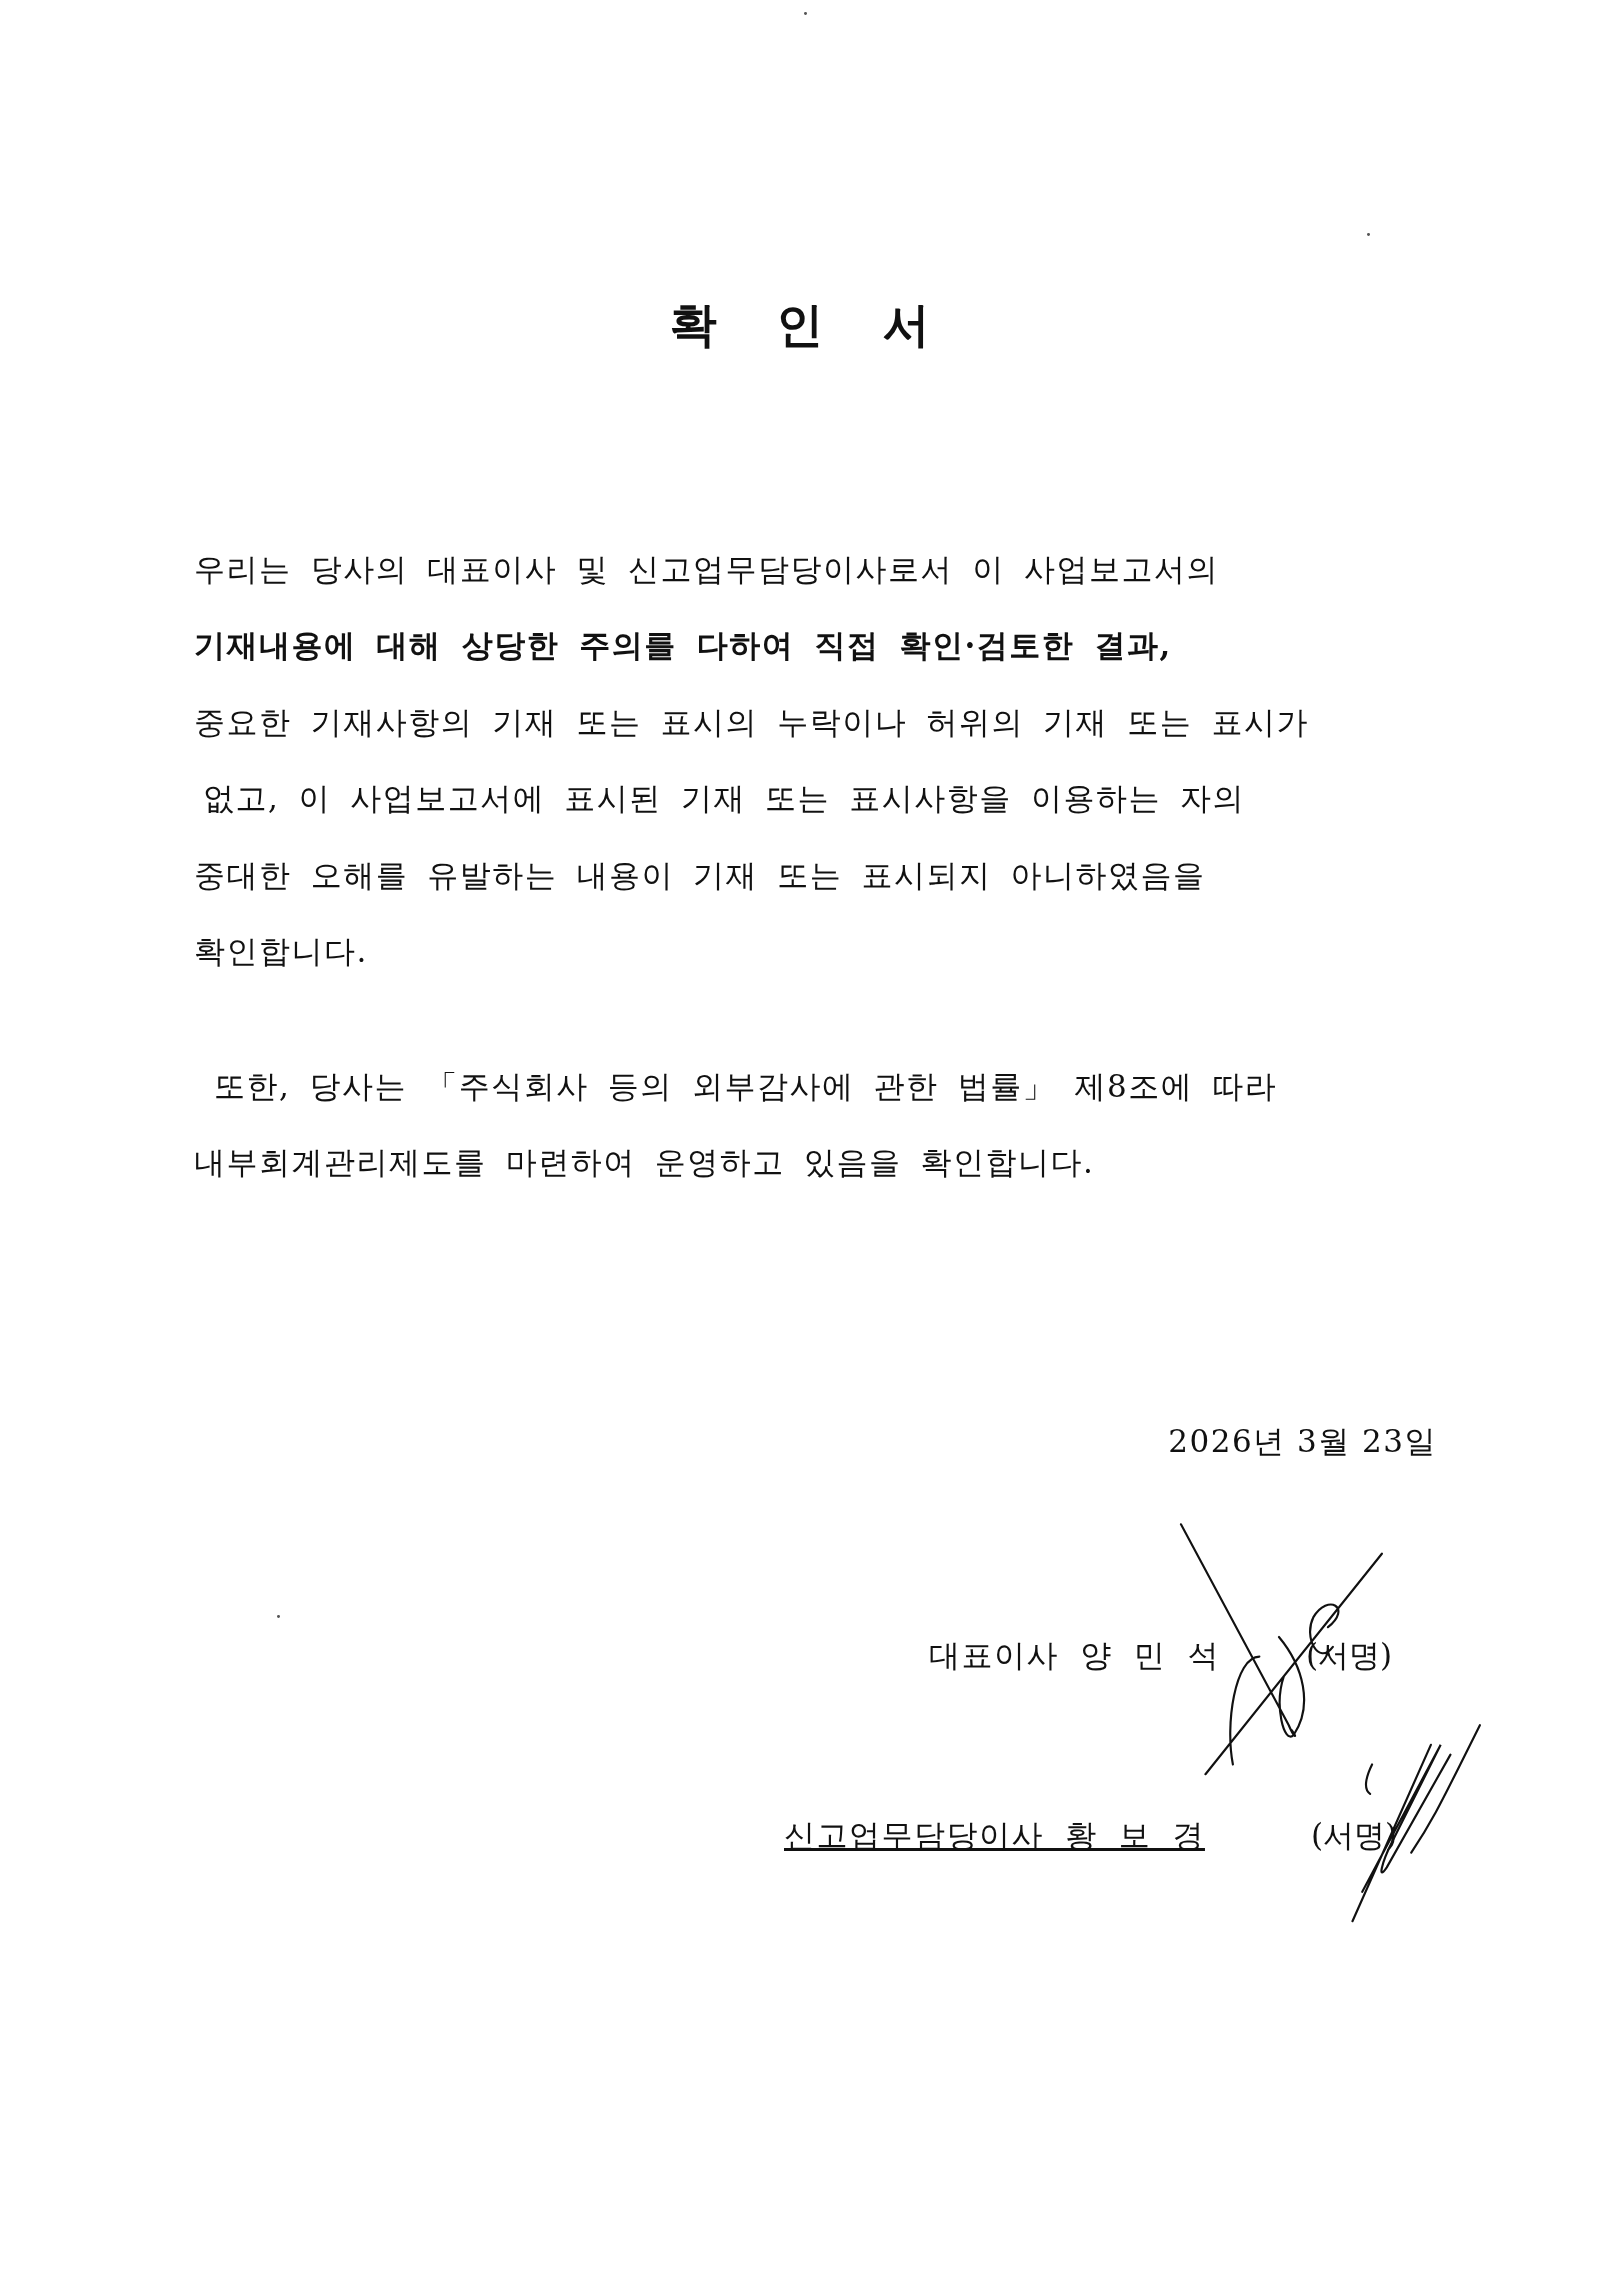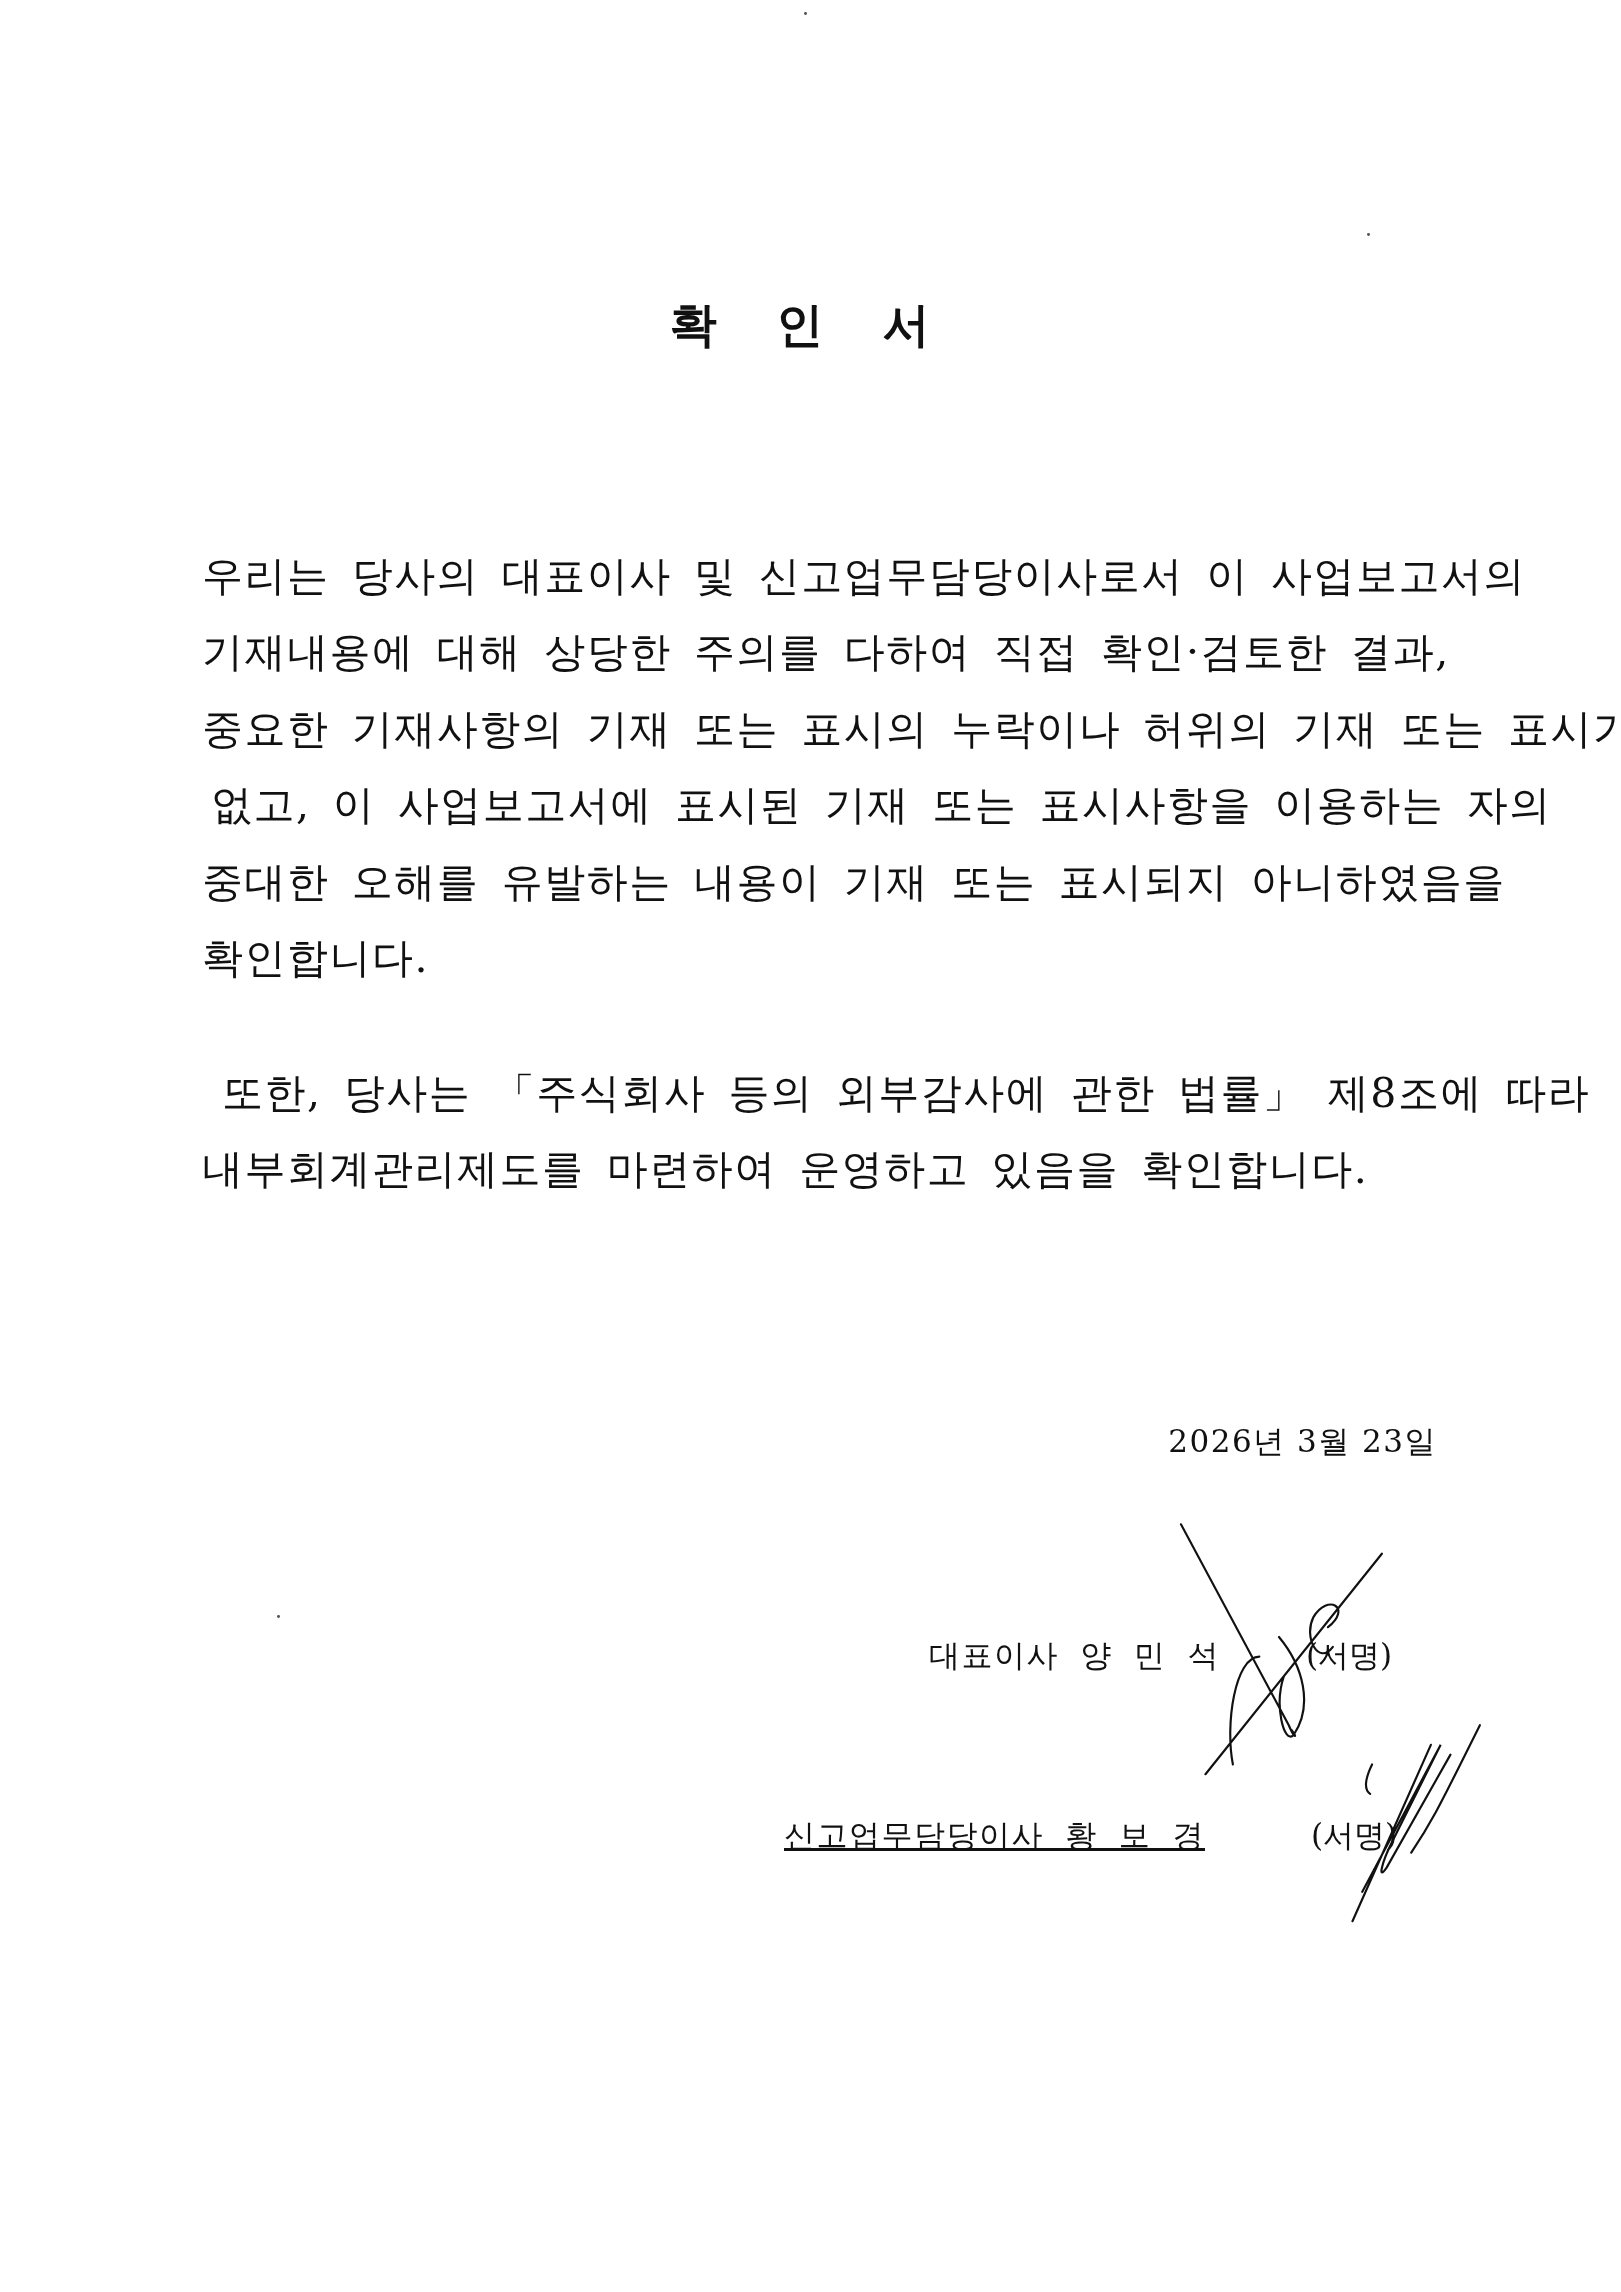--- a/index.html
+++ b/index.html
@@ -8,22 +8,22 @@
       font-family: "DejaVu Serif", "Liberation Serif", serif;
       color: #111111;
     }
     .page { position: absolute; left: 0; top: 0; width: 1621px; height: 2293px; background: #fff; padding-left: 28px; }
     .title {
       position: absolute; left: 0; width: 1621px; top: 294px;
       text-align: center; font-size: 47px; font-weight: bold; letter-spacing: 21.6px;
     }
     .para { position: absolute; left: 186px; width: 1274px; }
     .line {
-      position: absolute; left: 16px; white-space: nowrap;
-      font-size: 41px; letter-spacing: 1.5px; word-spacing: 7.8px;
+      position: absolute; left: 8px; white-space: nowrap;
+      font-size: 31px; letter-spacing: 1.5px; word-spacing: 7.8px;
     }
     .right-block { position: absolute; white-space: nowrap; font-size: 31px; letter-spacing: 1.5px; }
     .date { right: 212px; top: 1421px; text-align: right; }
     .company { right: 212px; top: 1498px; }
     .signer1 { left: 929px; top: 1635px; word-spacing: 9.8px; text-align: center; }
     .signer2 { left: 784px; top: 1815px; word-spacing: 9.8px; text-decoration: underline; }
     .sign-label { position: absolute; font-size: 31px; white-space: nowrap; }
     .sl1 { left: 1306px; top: 1635px; }
     .sl2 { left: 1311px; top: 1815px; }
     .sig { position: absolute; left: 0; top: 0; width: 1621px; height: 2293px; pointer-events: none; }
@@ -31,21 +31,21 @@
   </style>
 </head>
 <body>
 
 <div class="page">
 
   <div class="title">확 인 서</div>
 
   <div class="para" style="top:549px;">
     <div class="line" style="top:0px;">우리는 당사의 대표이사 및 신고업무담당이사로서 이 사업보고서의</div>
-    <div class="line" style="top:76px;">기재내용에 대해 상당한 주의를 다하여 직접 확인·검토한 결과,</div>
+    <div class="line" style="top:76px;font-weight:bold;">기재내용에 대해 상당한 주의를 다하여 직접 확인·검토한 결과,</div>
     <div class="line" style="top:153px;">중요한 기재사항의 기재 또는 표시의 누락이나 허위의 기재 또는 표시가</div>
     <div class="line" style="top:229px;margin-left:9px;">없고, 이 사업보고서에 표시된 기재 또는 표시사항을 이용하는 자의</div>
     <div class="line" style="top:306px;">중대한 오해를 유발하는 내용이 기재 또는 표시되지 아니하였음을</div>
     <div class="line" style="top:382px;">확인합니다.</div>
   </div>
 
   <div class="para" style="top:1066px;">
     <div class="line" style="top:0px;margin-left:20px;">또한, 당사는 「주식회사 등의 외부감사에 관한 법률」 제8조에 따라</div>
     <div class="line" style="top:76px;">내부회계관리제도를 마련하여 운영하고 있음을 확인합니다.</div>
   </div>

